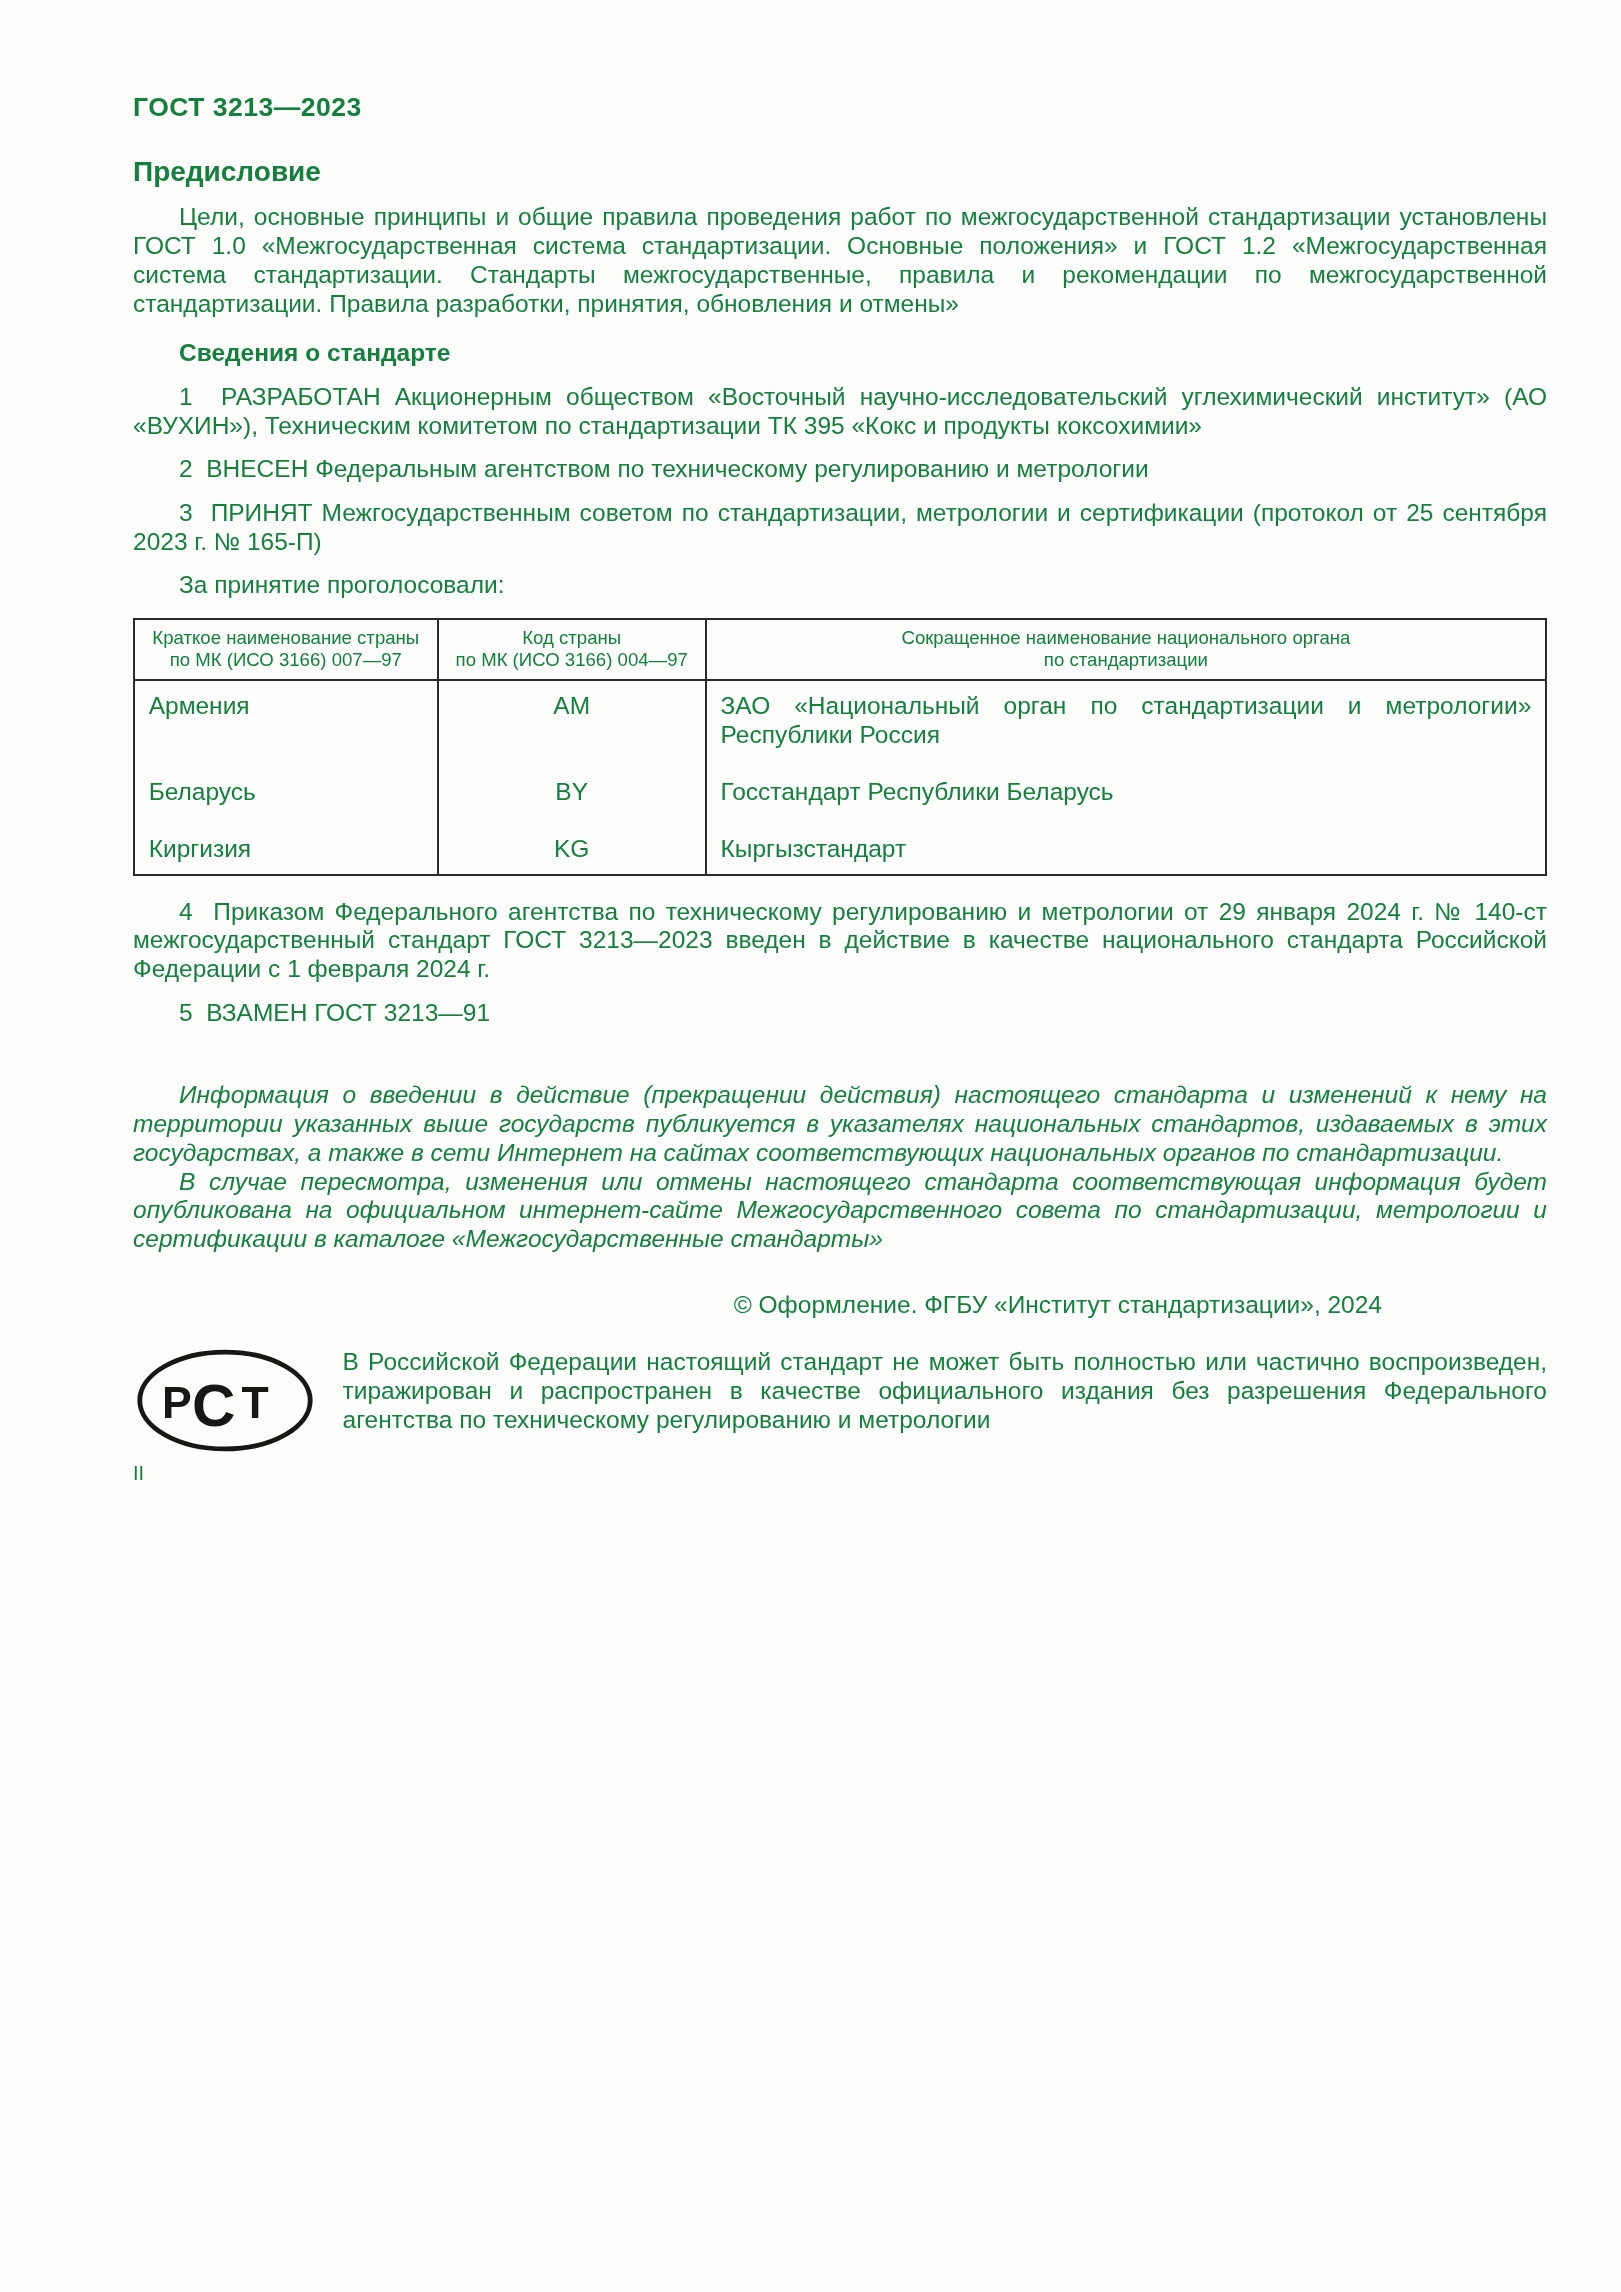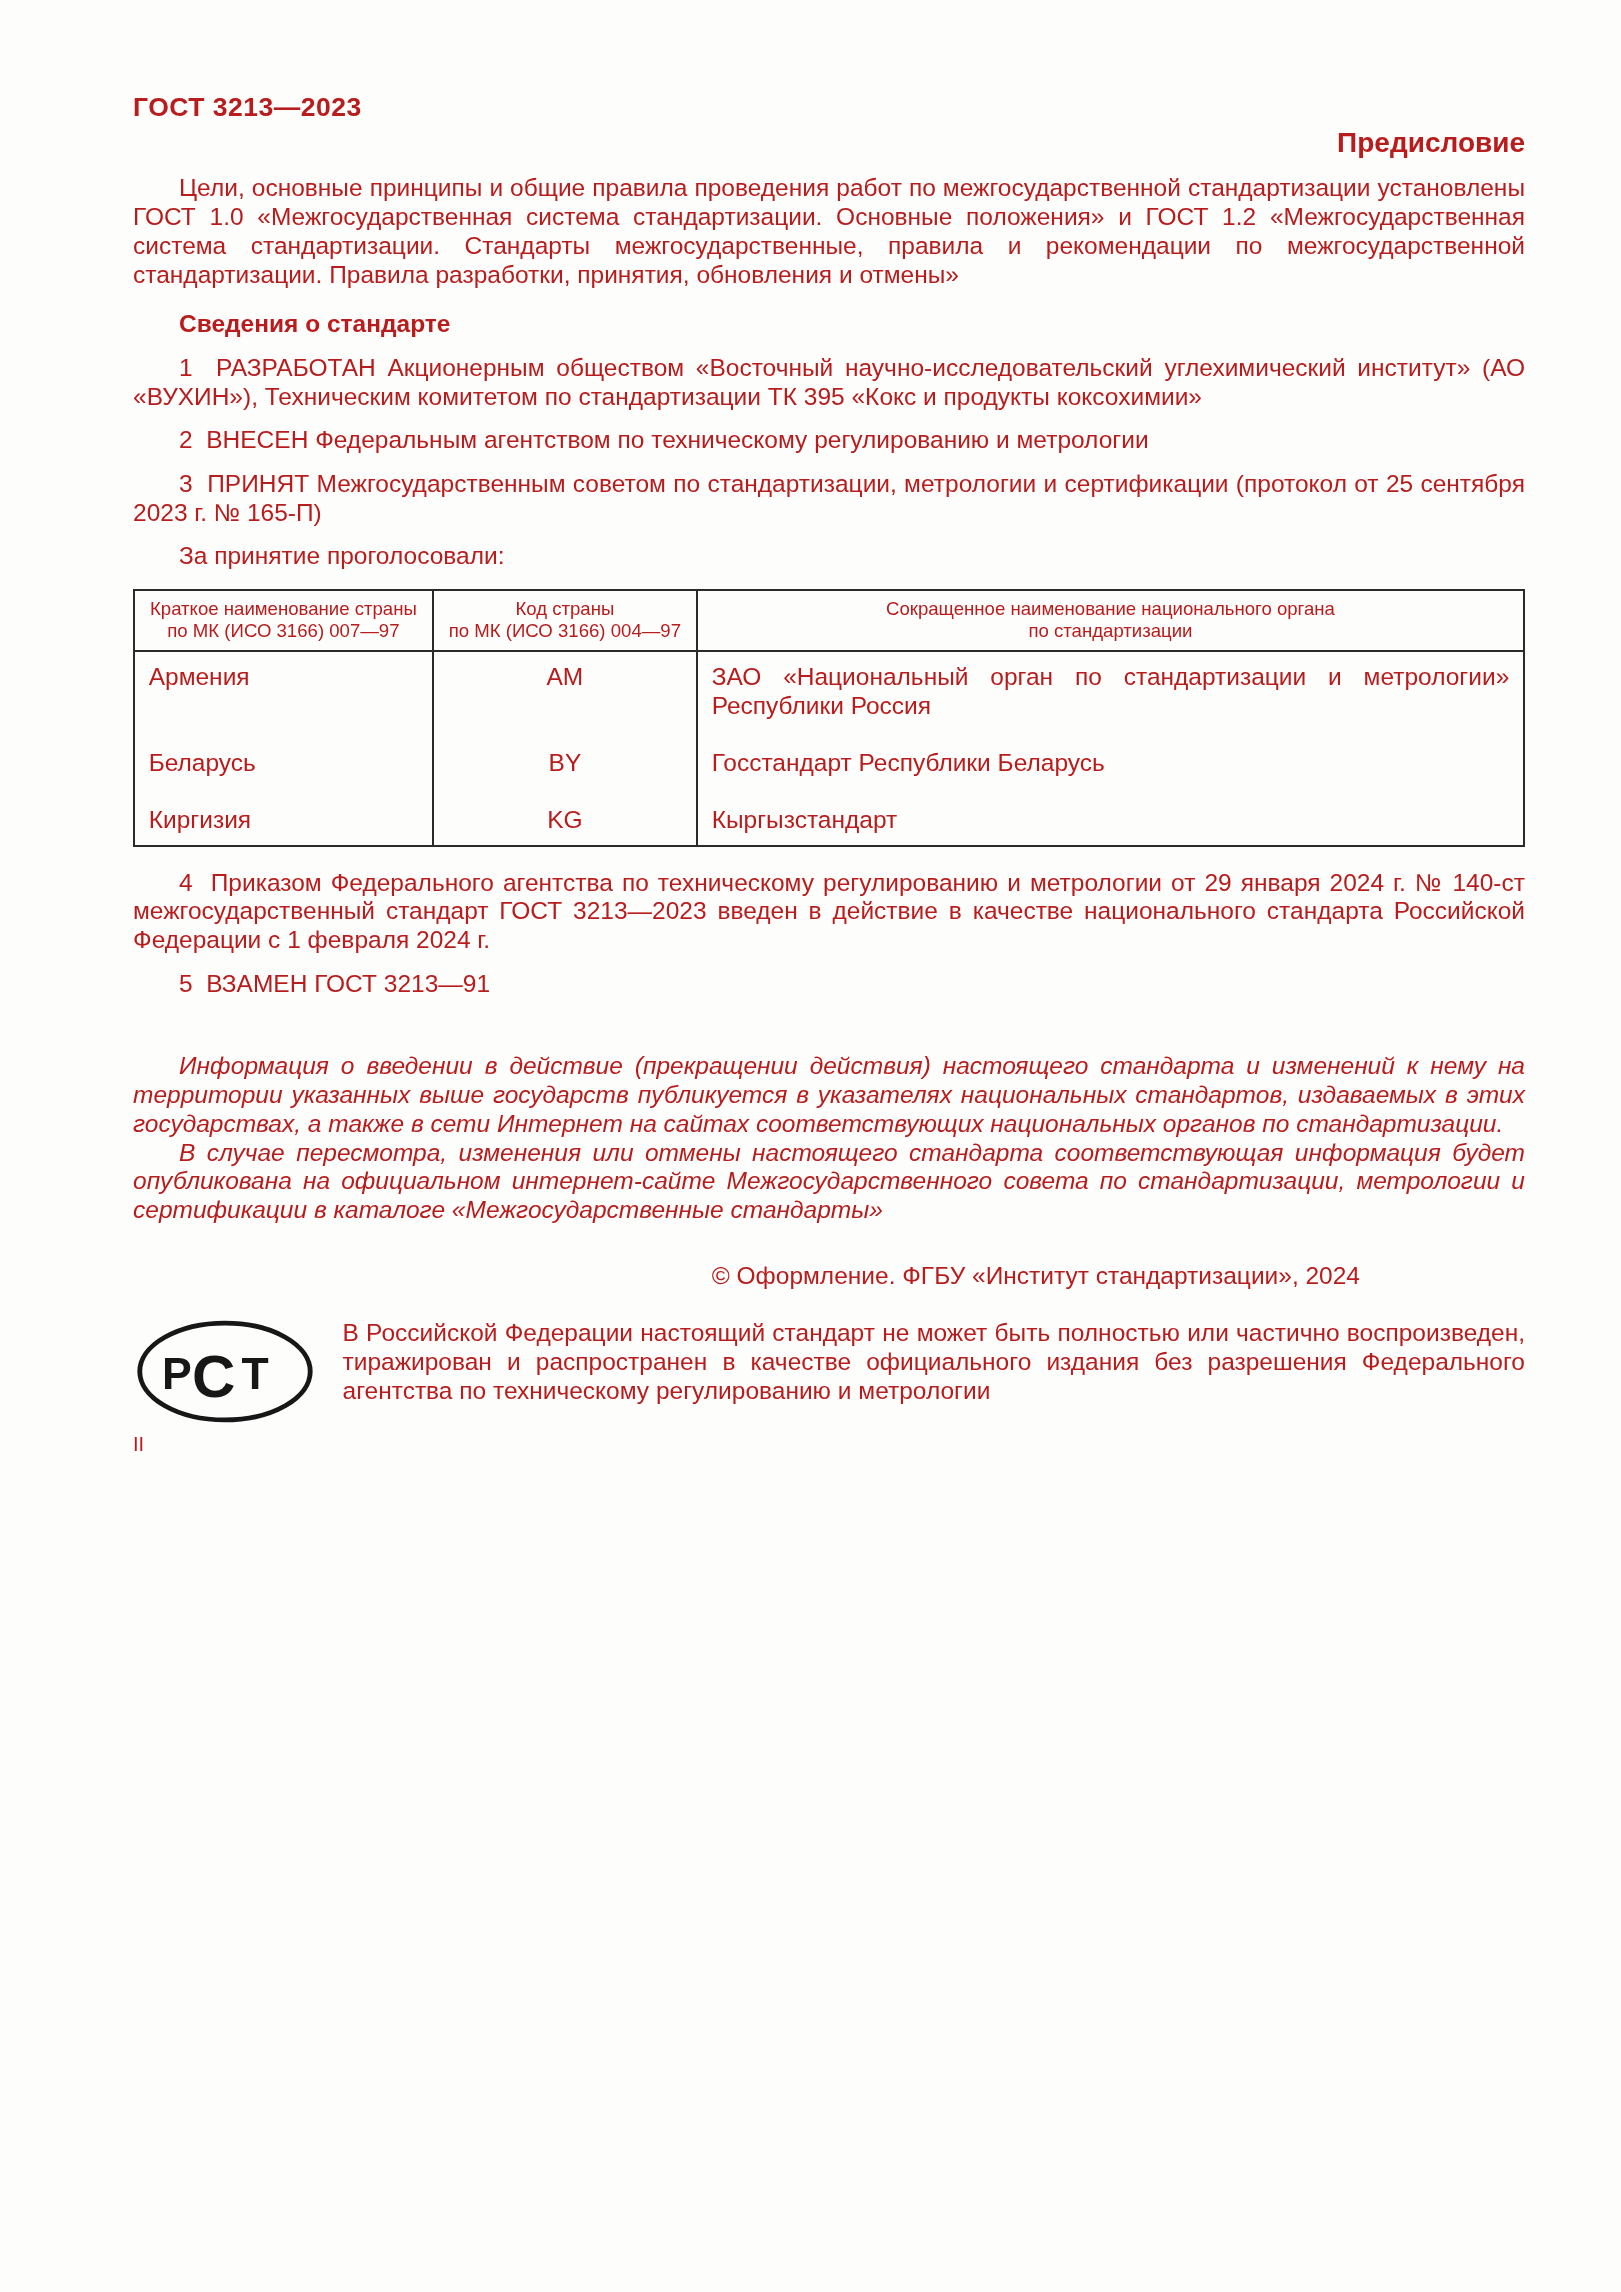--- a/index.html
+++ b/index.html
@@ -1,38 +1,38 @@
 <!DOCTYPE html>
 <html><head>
 <meta charset="utf-8">
 <style>
   html, body { margin: 0; padding: 0; background: #ffffff; }
   .page {
     position: relative;
     width: 1621px;
     height: 2293px;
     background: #fdfdfc;
-    color: #b91c1c;
+    color: #15803d;
     font-family: "Liberation Sans", sans-serif;
     font-size: 24.5px;
     line-height: 1.18;
-    padding: 92px 96px 0 133px;
+    padding: 92px 74px 0 133px;
     box-sizing: border-box;
     overflow: hidden;
   }
   .doc-code {
     font-weight: bold;
     font-size: 26.5px;
     letter-spacing: 0.5px;
   }
   .title {
-    text-align: right;
+    text-align: left;
     font-size: 28px;
     font-weight: bold;
-    margin: 3px 0 0 0;
+    margin: 32px 0 0 0;
   }
   .para {
     text-align: justify;
     text-indent: 46px;
     margin: 14.7px 0 0 0;
   }
   .heading-para {
     font-weight: bold;
     text-indent: 46px;
     margin: 20.6px 0 0 0;

